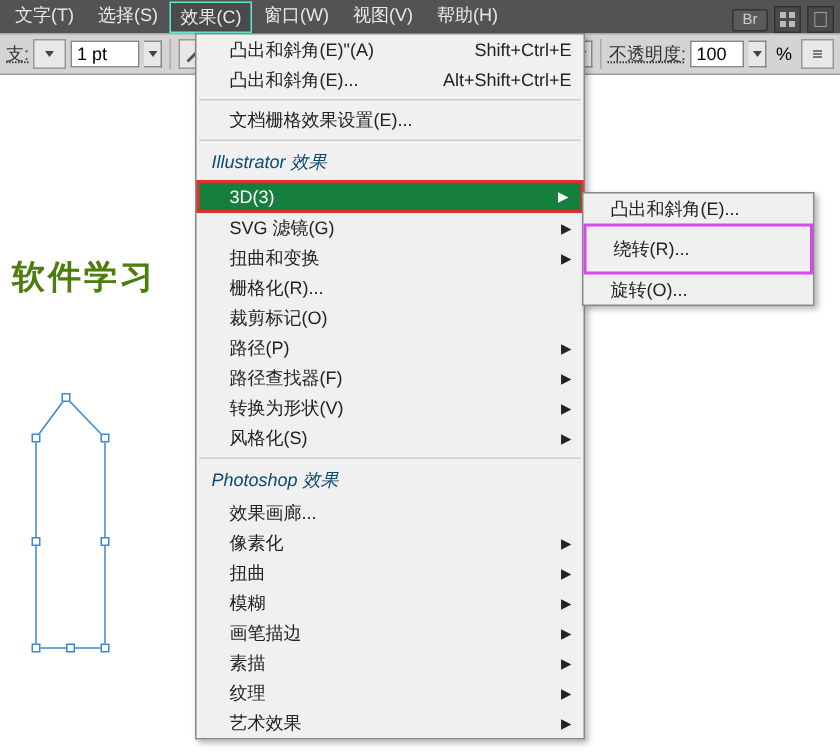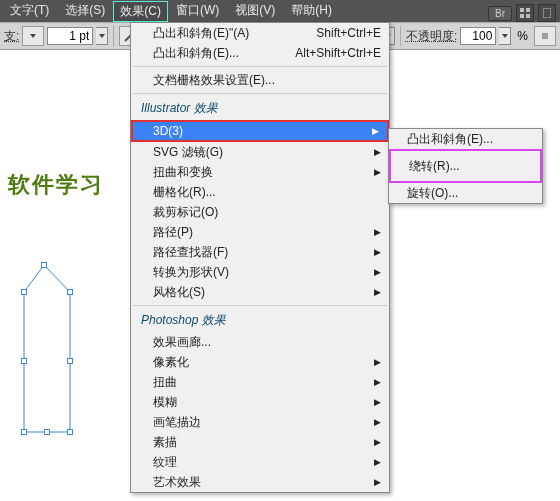--- a/index.html
+++ b/index.html
@@ -7,29 +7,29 @@
 
 .menubar { background: #535353; height: 22px; display: flex; align-items: flex-end; padding-left: 2px; }
 .menu-item { color: #e8e8e8; padding: 3px 8px; cursor: default; }
 .menu-item.highlighted { background: #4a4a4a; border: 1px solid #5eead4; padding: 1px 6px; }
 .menubar-right { margin-left: auto; display: flex; align-items: center; gap: 4px; padding-right: 4px; padding-left: 18px; }
 .br-badge { background: #5a5a5a; color: #ccc; border: 1px solid #333; padding: 1px 6px; border-radius: 2px; font-size: 10px; }
 .icon-btn { width: 18px; height: 18px; background: #4a4a4a; border: 1px solid #333; display: flex; align-items: center; justify-content: center; }
 
 .toolbar { background: #d4d4d4; border-top: 1px solid #aaa; border-bottom: 1px solid #999; height: 28px; display: flex; align-items: center; padding: 0 4px; gap: 3px; position: relative; }
 .tb-label { color: #333; text-decoration: underline; text-decoration-style: dotted; }
-.tb-input { width: 46px; height: 18px; border: 1px solid #888; background: #fff; padding: 0 3px; text-align: right; }
+.tb-input { width: 46px; height: 18px; border: 1px solid #888; background: #fff; padding: 0 3px; }
 .tb-dropdown { width: 12px; height: 18px; border: 1px solid #888; border-left: none; background: #e8e8e8; display: flex; align-items: center; justify-content: center; }
 .tb-divider { width: 1px; height: 20px; background: #aaa; margin: 0 2px; }
 .tb-iconbox { width: 22px; height: 20px; border: 1px solid #999; background: #e8e8e8; display: flex; align-items: center; justify-content: center; }
 
 .dropdown-menu { position: absolute; left: 130px; top: 22px; width: 260px; background: #f0f0f0; border: 1px solid #888; box-shadow: 2px 2px 4px rgba(0,0,0,0.3); z-index: 100; }
 .menu-row { display: flex; align-items: center; height: 20px; padding: 0 8px 0 22px; position: relative; cursor: default; color: #222; }
 .menu-row.disabled { color: #999; }
-.menu-row.selected { background: #3b82f6; color: #fff; border: 2px solid #e03030; height: 22px; padding: 0 6px 0 20px; }
+.menu-row.selected { background: #15803d; color: #fff; border: 2px solid #e03030; height: 22px; padding: 0 6px 0 20px; }
 .menu-row .shortcut { margin-left: auto; padding-left: 20px; }
 .menu-row .arrow { position: absolute; right: 8px; font-size: 9px; }
 .menu-row.selected .arrow { color: #fff; }
 .menu-sep { height: 1px; background: #ccc; margin: 3px 2px; }
 .menu-header { padding: 3px 8px 3px 10px; color: #0c4a6e; font-style: italic; }
 
 .submenu { position: absolute; left: 388px; top: 128px; width: 155px; background: #f0f0f0; border: 1px solid #888; box-shadow: 2px 2px 4px rgba(0,0,0,0.3); z-index: 110; }
 .submenu .menu-row { padding-left: 18px; }
 .submenu .menu-row.boxed { border: 2px solid #d946ef; height: 34px; }
 

